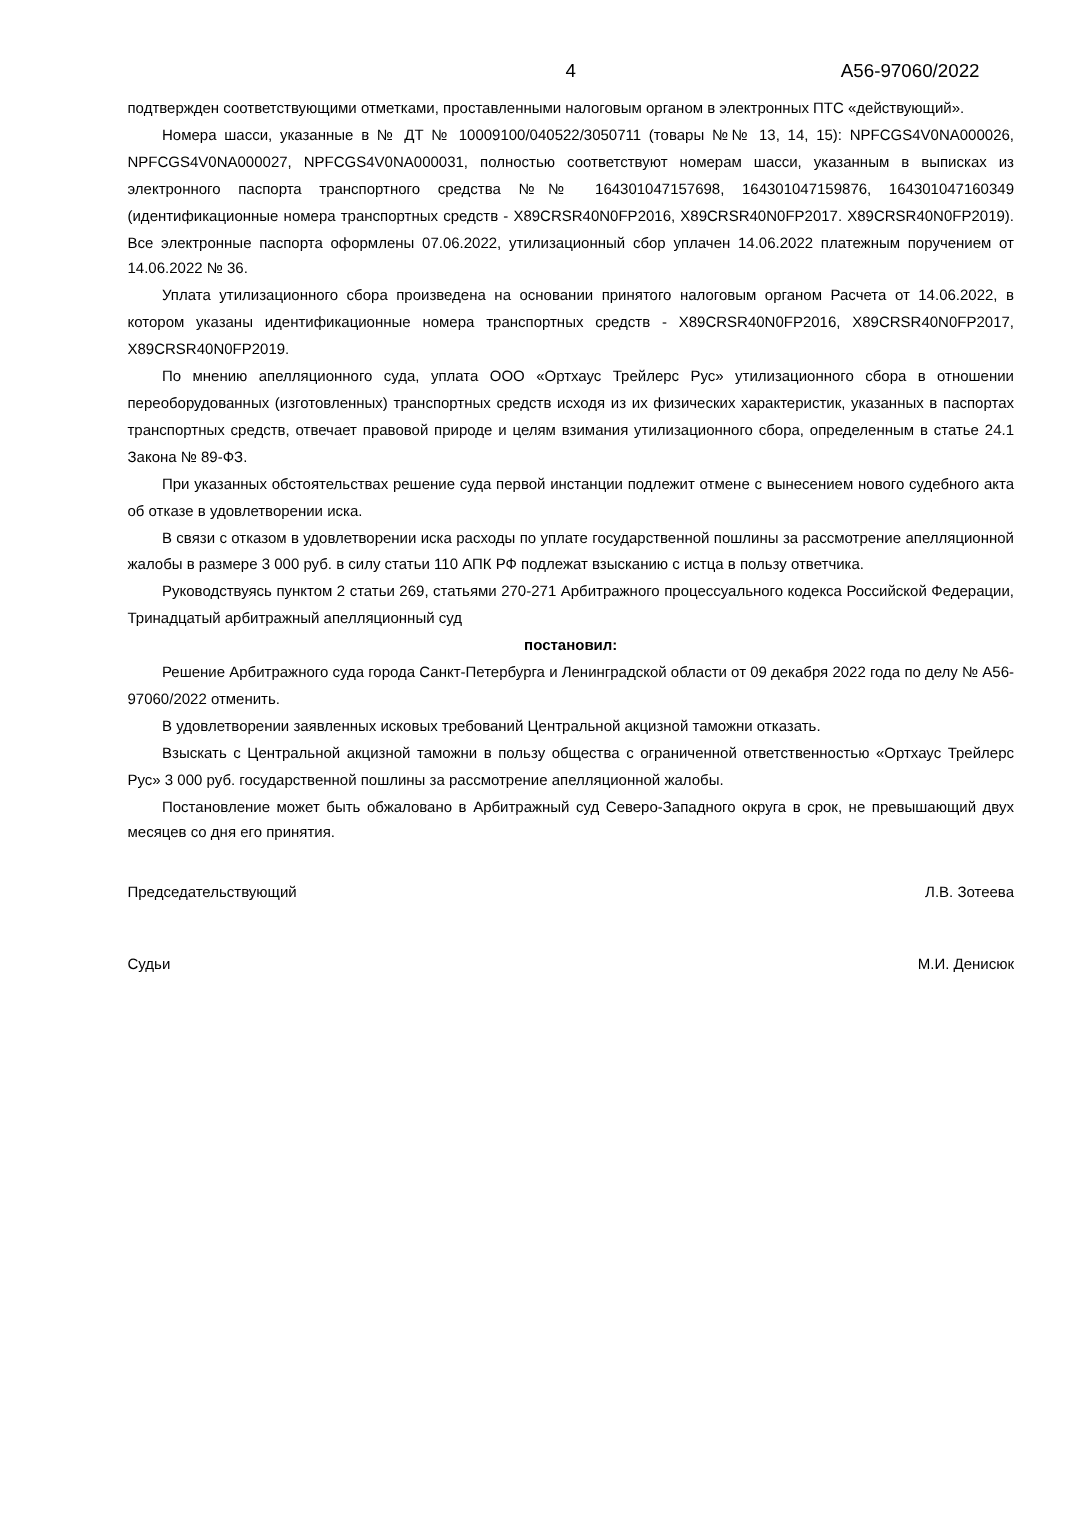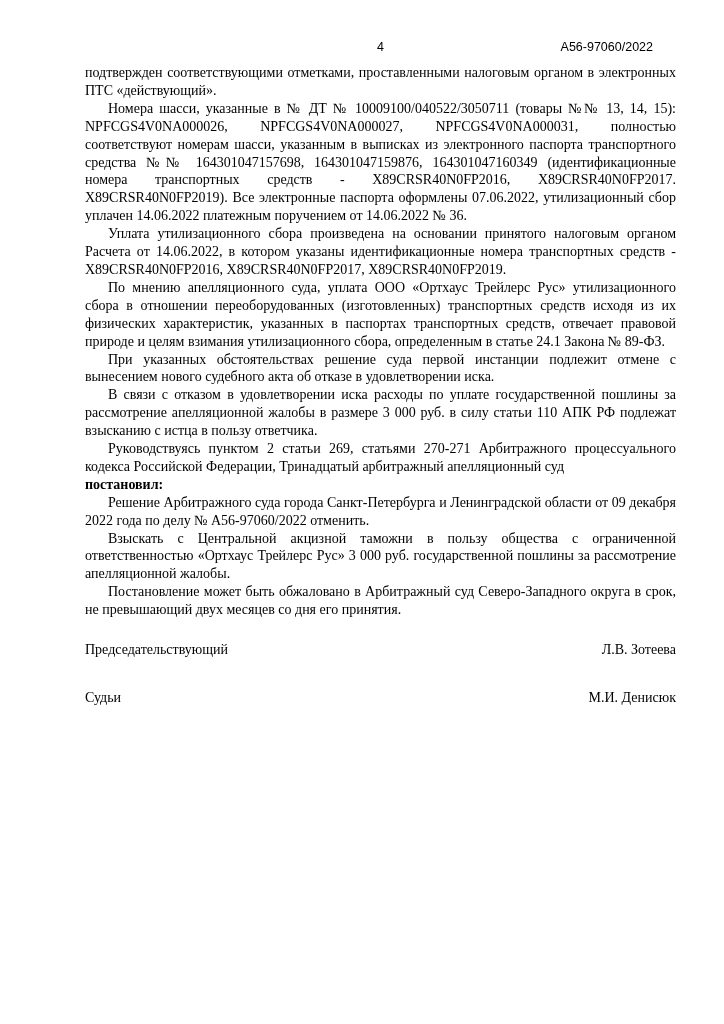--- a/index.html
+++ b/index.html
@@ -26,35 +26,34 @@
     height: 14px;
   }
   .page-header .case-number {
     position: absolute;
     top: 0;
     right: 23px;
     text-align: center;
   }
   .body-text {
     margin-top: 10px;
-    font-size: 14px;
+    font-size: 10px;
     line-height: 17.9px;
     text-align: justify;
-    font-family: Liberation Serif, serif;
   }
   .para {
     margin: 0;
     text-indent: 23px;
   }
   .para.no-indent {
     text-indent: 0;
   }
   .para.heading {
     text-indent: 0;
-    text-align: left;
+    text-align: center;
     font-weight: bold;
   }
   .signatures {
     margin-top: 22px;
   }
   .sig-row {
     display: flex;
     justify-content: space-between;
     text-align: right;
   }
@@ -80,20 +79,21 @@
     <p class="para">Номера шасси, указанные в № ДТ № 10009100/040522/3050711 (товары №№ 13, 14, 15): NPFCGS4V0NA000026, NPFCGS4V0NA000027, NPFCGS4V0NA000031, полностью соответствуют номерам шасси, указанным в выписках из электронного паспорта транспортного средства №№ 164301047157698, 164301047159876, 164301047160349 (идентификационные номера транспортных средств - X89CRSR40N0FP2016, X89CRSR40N0FP2017. X89CRSR40N0FP2019). Все электронные паспорта оформлены 07.06.2022, утилизационный сбор уплачен 14.06.2022 платежным поручением от 14.06.2022 № 36.</p>
     <p class="para">Уплата утилизационного сбора произведена на основании принятого налоговым органом Расчета от 14.06.2022, в котором указаны идентификационные номера транспортных средств - X89CRSR40N0FP2016, X89CRSR40N0FP2017, X89CRSR40N0FP2019.</p>
     <p class="para">По мнению апелляционного суда, уплата ООО «Ортхаус Трейлерс Рус» утилизационного сбора в отношении переоборудованных (изготовленных) транспортных средств исходя из их физических характеристик, указанных в паспортах транспортных средств, отвечает правовой природе и целям взимания утилизационного сбора, определенным в статье 24.1 Закона № 89-ФЗ.</p>
     <p class="para">При указанных обстоятельствах решение суда первой инстанции подлежит отмене с вынесением нового судебного акта об отказе в удовлетворении иска.</p>
     <p class="para">В связи с отказом в удовлетворении иска расходы по уплате государственной пошлины за рассмотрение апелляционной жалобы в размере 3 000 руб. в силу статьи 110 АПК РФ подлежат взысканию с истца в пользу ответчика.</p>
     <p class="para">Руководствуясь пунктом 2 статьи 269, статьями 270-271 Арбитражного процессуального кодекса Российской Федерации, Тринадцатый арбитражный апелляционный суд</p>
 
     <p class="para heading">постановил:</p>
 
     <p class="para">Решение Арбитражного суда города Санкт-Петербурга и Ленинградской области от 09 декабря 2022 года по делу № А56-97060/2022 отменить.</p>
+    <p class="para">В удовлетворении заявленных исковых требований Центральной акцизной таможни отказать.</p>
     <p class="para">Взыскать с Центральной акцизной таможни в пользу общества с ограниченной ответственностью «Ортхаус Трейлерс Рус» 3 000 руб. государственной пошлины за рассмотрение апелляционной жалобы.</p>
     <p class="para">Постановление может быть обжаловано в Арбитражный суд Северо-Западного округа в срок, не превышающий двух месяцев со дня его принятия.</p>
 
     <div class="signatures">
       <div class="sig-row">
         <span>Председательствующий</span>
         <span>Л.В. Зотеева</span>
       </div>
       <div class="sig-row">
         <span>Судьи</span>

